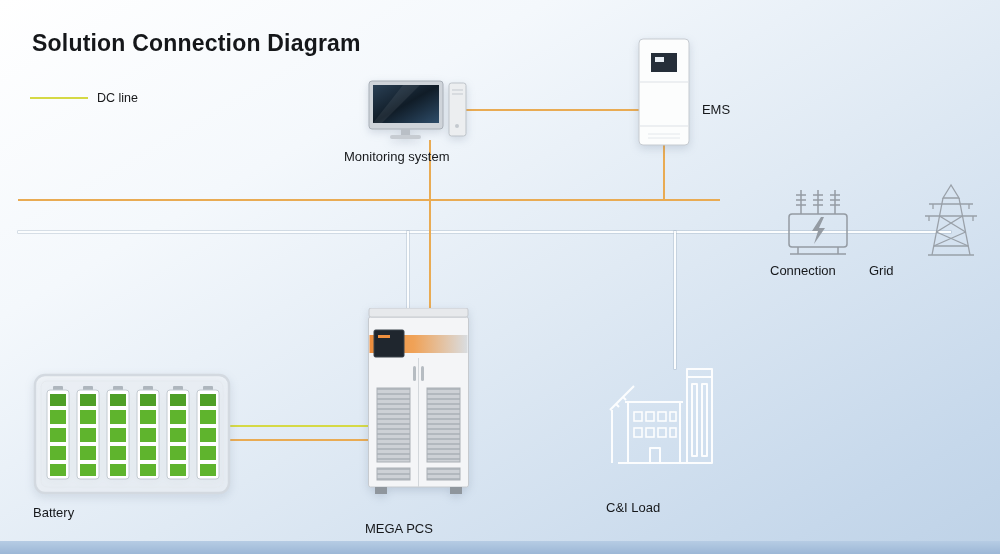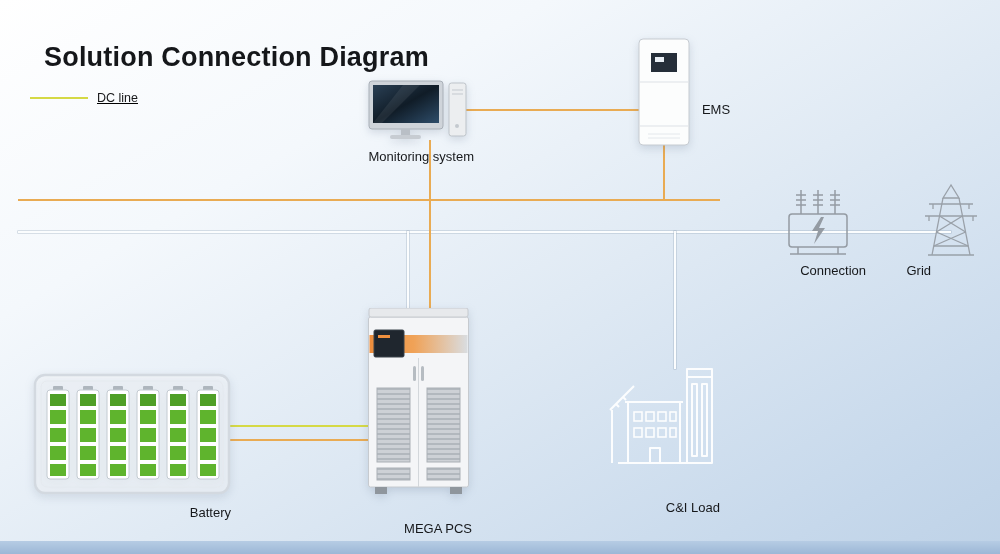--- a/index.html
+++ b/index.html
@@ -1,32 +1,32 @@
 <!DOCTYPE html>
 <html><head>
 <meta charset="utf-8">
 <style>
   html,body{margin:0;padding:0;}
   .canvas{
     position:relative;width:1000px;height:554px;overflow:hidden;
     font-family:"Liberation Sans",sans-serif;
     background:linear-gradient(150deg,#ffffff 0%,#f4f8fc 28%,#e0eaf4 55%,#c6d8eb 88%,#bed2e7 100%);
   }
-  .title{position:absolute;left:28px;top:26px;margin:16px;font-size:27px;font-weight:600;color:#15171a;letter-spacing:.2px;}
+  .title{position:absolute;left:28px;top:26px;margin:4px;font-size:23px;font-weight:600;color:#15171a;letter-spacing:.2px;}
   .legend{position:absolute;left:30px;top:89px;}
-  .legend-row{display:flex;align-items:center;height:18px;text-decoration:underline;}
+  .legend-row{display:flex;align-items:center;height:18px;}
   .swatch{width:58px;height:2px;margin-right:9px;flex:0 0 auto;}
   .swatch.ac{box-shadow:0 0 0 .6px rgba(150,168,186,.6);}
   .legend-label{font-size:12.5px;color:#17181a;white-space:nowrap;}
   .line{position:absolute;z-index:1;}
   .line.ac{box-shadow:0 0 0 .6px rgba(150,168,186,.55);}
   .node{position:absolute;z-index:2;}
   .node svg{display:block;}
   .node.shadowed svg{filter:drop-shadow(0 3px 4px rgba(90,110,135,.22));}
-  .node-label{position:absolute;z-index:3;font-size:13px;color:#16181b;text-align:right;}
+  .node-label{position:absolute;z-index:3;font-size:13px;color:#16181b;text-align:left;}
   .bottom-bar{position:absolute;left:0;bottom:0;width:1000px;height:13px;z-index:4;
     background:linear-gradient(#b6cce4,#9cb7d6);}
 </style>
 </head>
 <body>
 
 <div class="canvas">
 
   <h1 class="title">Solution Connection Diagram</h1>
 

